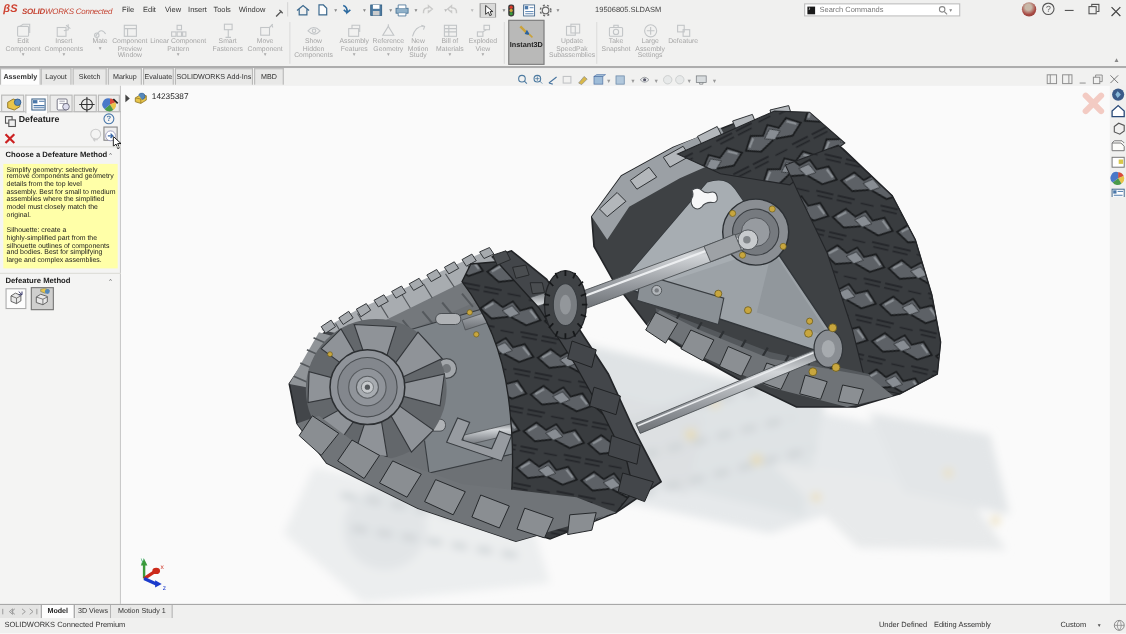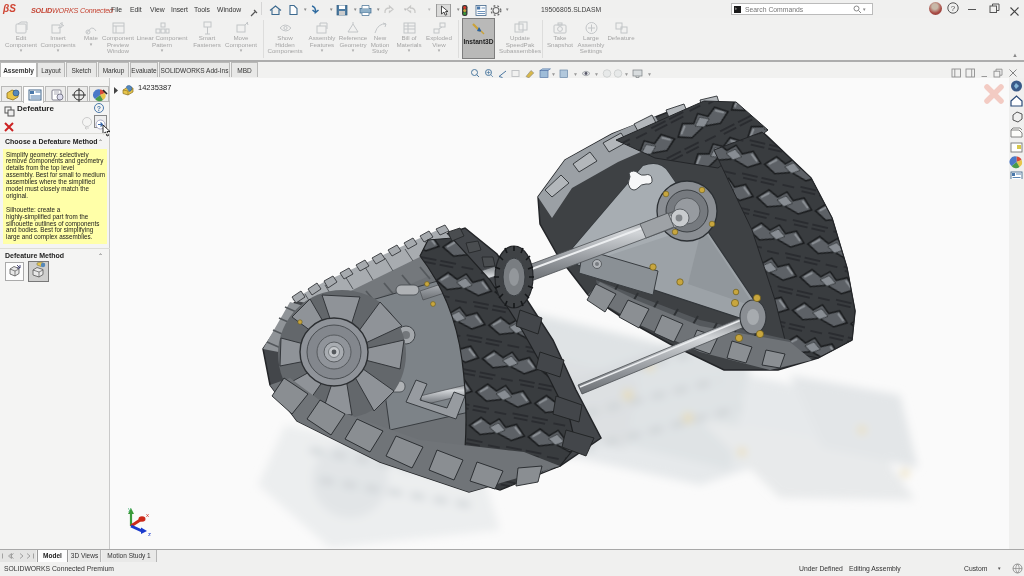--- a/index.html
+++ b/index.html
@@ -8,21 +8,21 @@
 .abs { position:absolute; }
 .txt { white-space:nowrap; }
 </style>
 </head>
 <body>
 <div id="page">
 
 <div class="abs" id="titlebar" style="left:0;top:0;width:1024px;height:18px;background:#f0f0ef;">
 
   <div class="abs txt" style="left:3px;top:3px;font-size:10px;font-style:italic;font-weight:bold;color:#cf4332;">βS</div>
-  <div class="abs txt" style="left:31px;top:5.5px;font-size:7.2px;font-style:italic;color:#c54534;letter-spacing:-0.2px;"><b>SOLID</b>WORKS <i>Connected</i></div>
+  <div class="abs txt" style="left:20px;top:5.5px;font-size:7.2px;font-style:italic;color:#c54534;letter-spacing:-0.2px;"><b>SOLID</b>WORKS <i>Connected</i></div>
 
   <div class="abs txt" style="left:111px;top:6px;font-size:6.8px;color:#333;">File</div>
   <div class="abs txt" style="left:130px;top:6px;font-size:6.8px;color:#333;">Edit</div>
   <div class="abs txt" style="left:150px;top:6px;font-size:6.8px;color:#333;">View</div>
   <div class="abs txt" style="left:171px;top:6px;font-size:6.8px;color:#333;">Insert</div>
   <div class="abs txt" style="left:194px;top:6px;font-size:6.8px;color:#333;">Tools</div>
   <div class="abs txt" style="left:217px;top:6px;font-size:6.8px;color:#333;">Window</div>
   <div class="abs" style="left:249px;top:4px;"><svg width="10" height="10">
           <path d="M3 7 L7 3 M5 2 l3 3 M2 8 l2.5 -2.5" stroke="#555" stroke-width="1.2" fill="none"></path>
         </svg></div>

